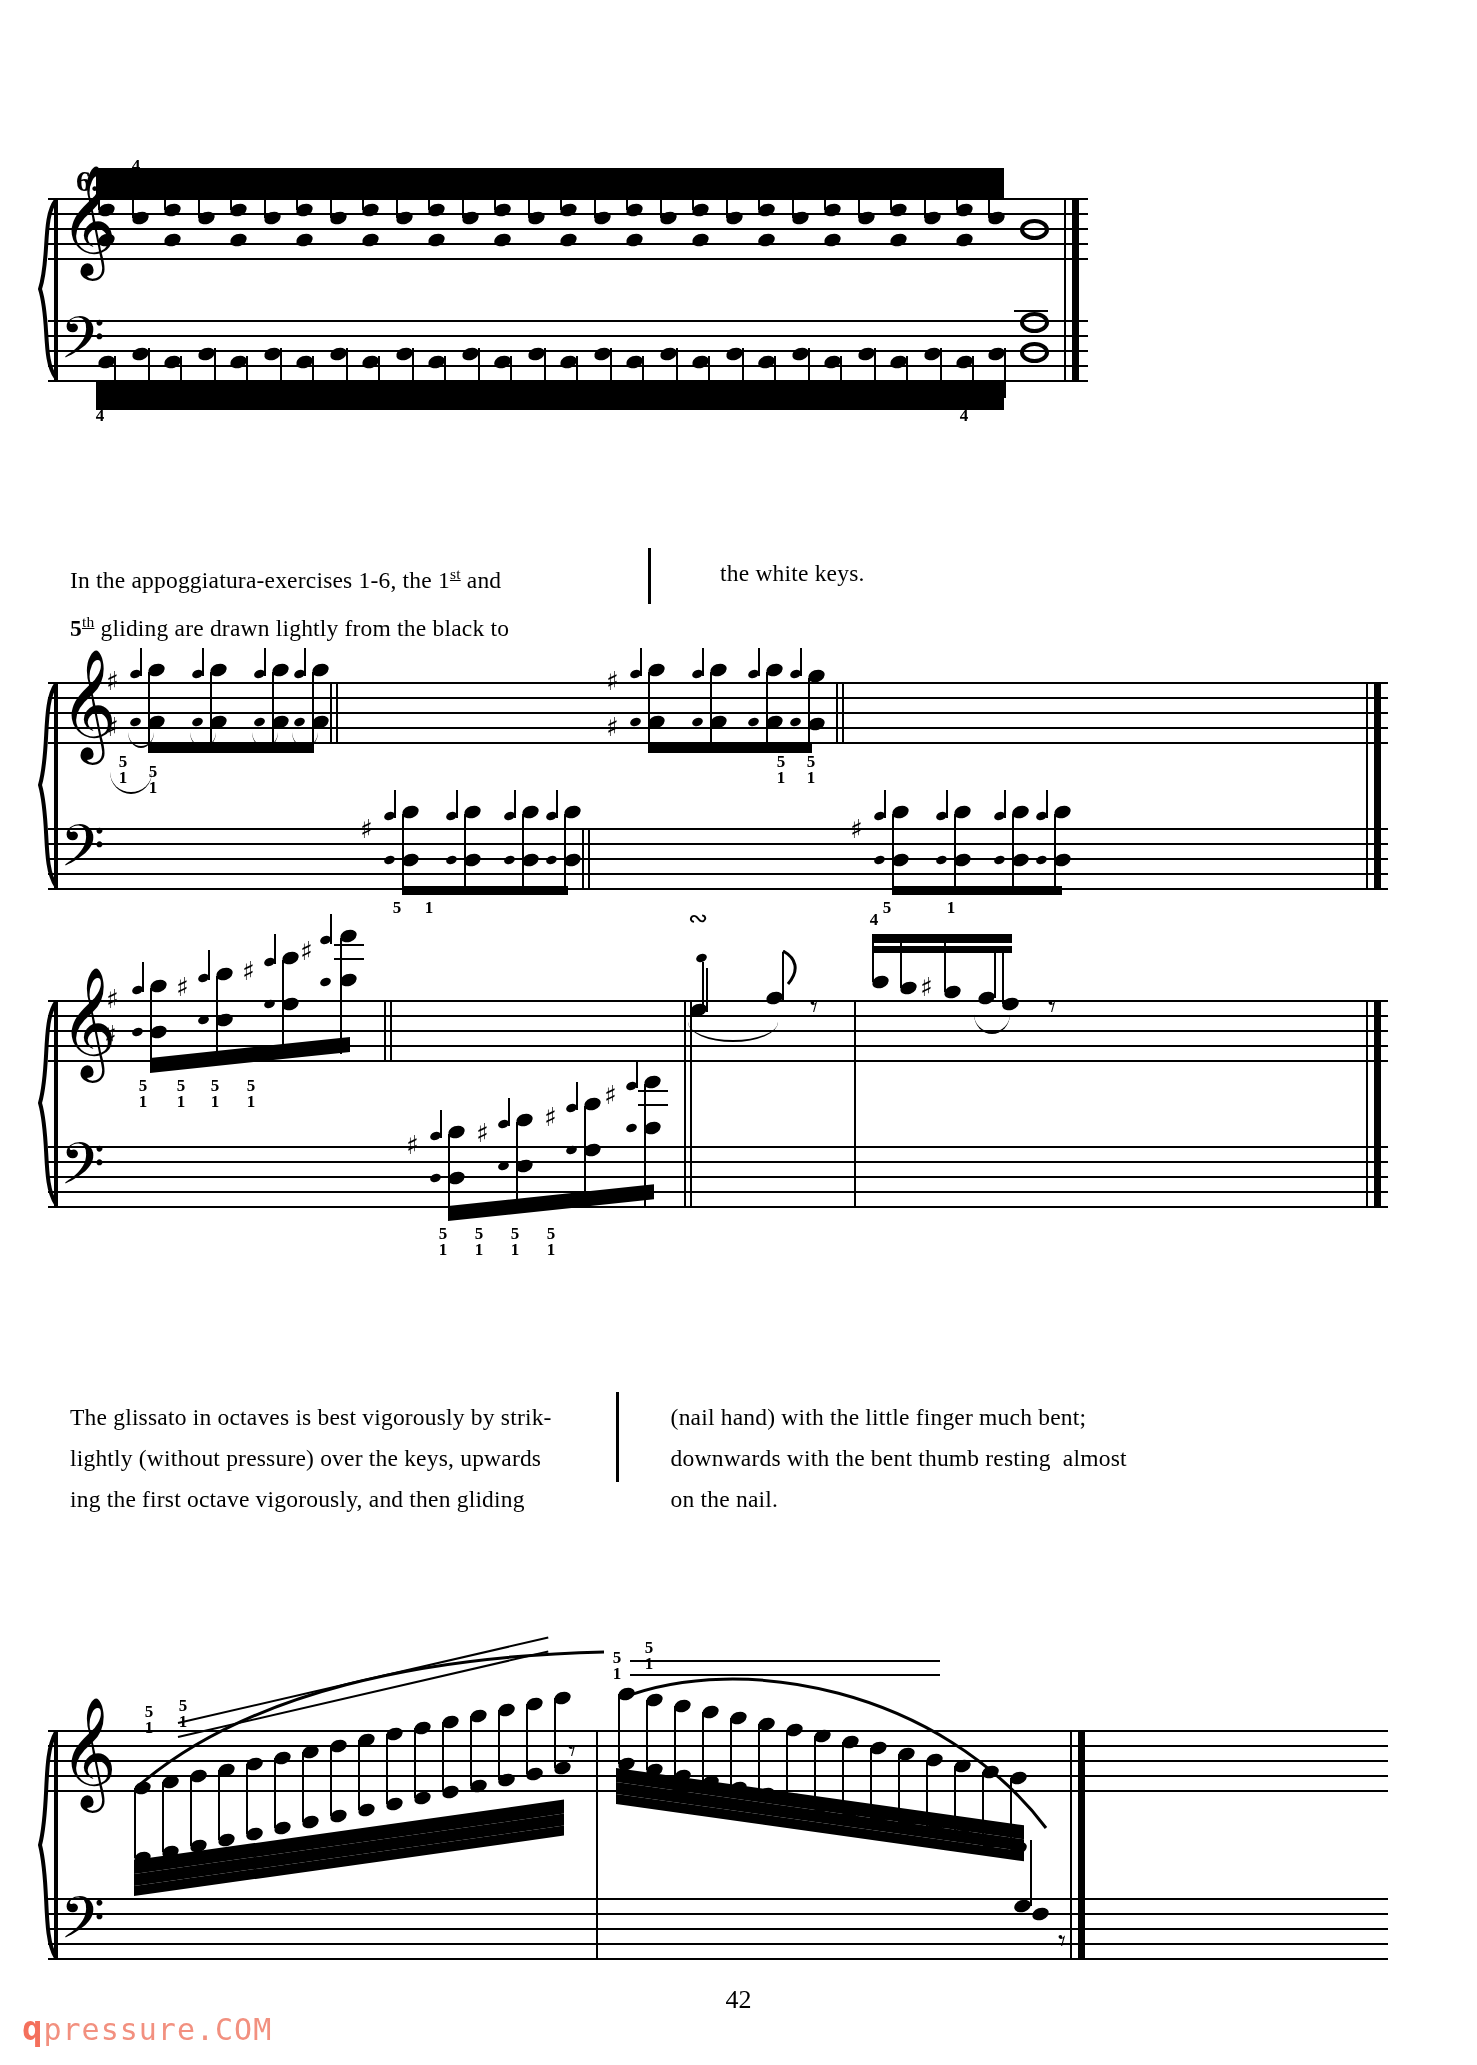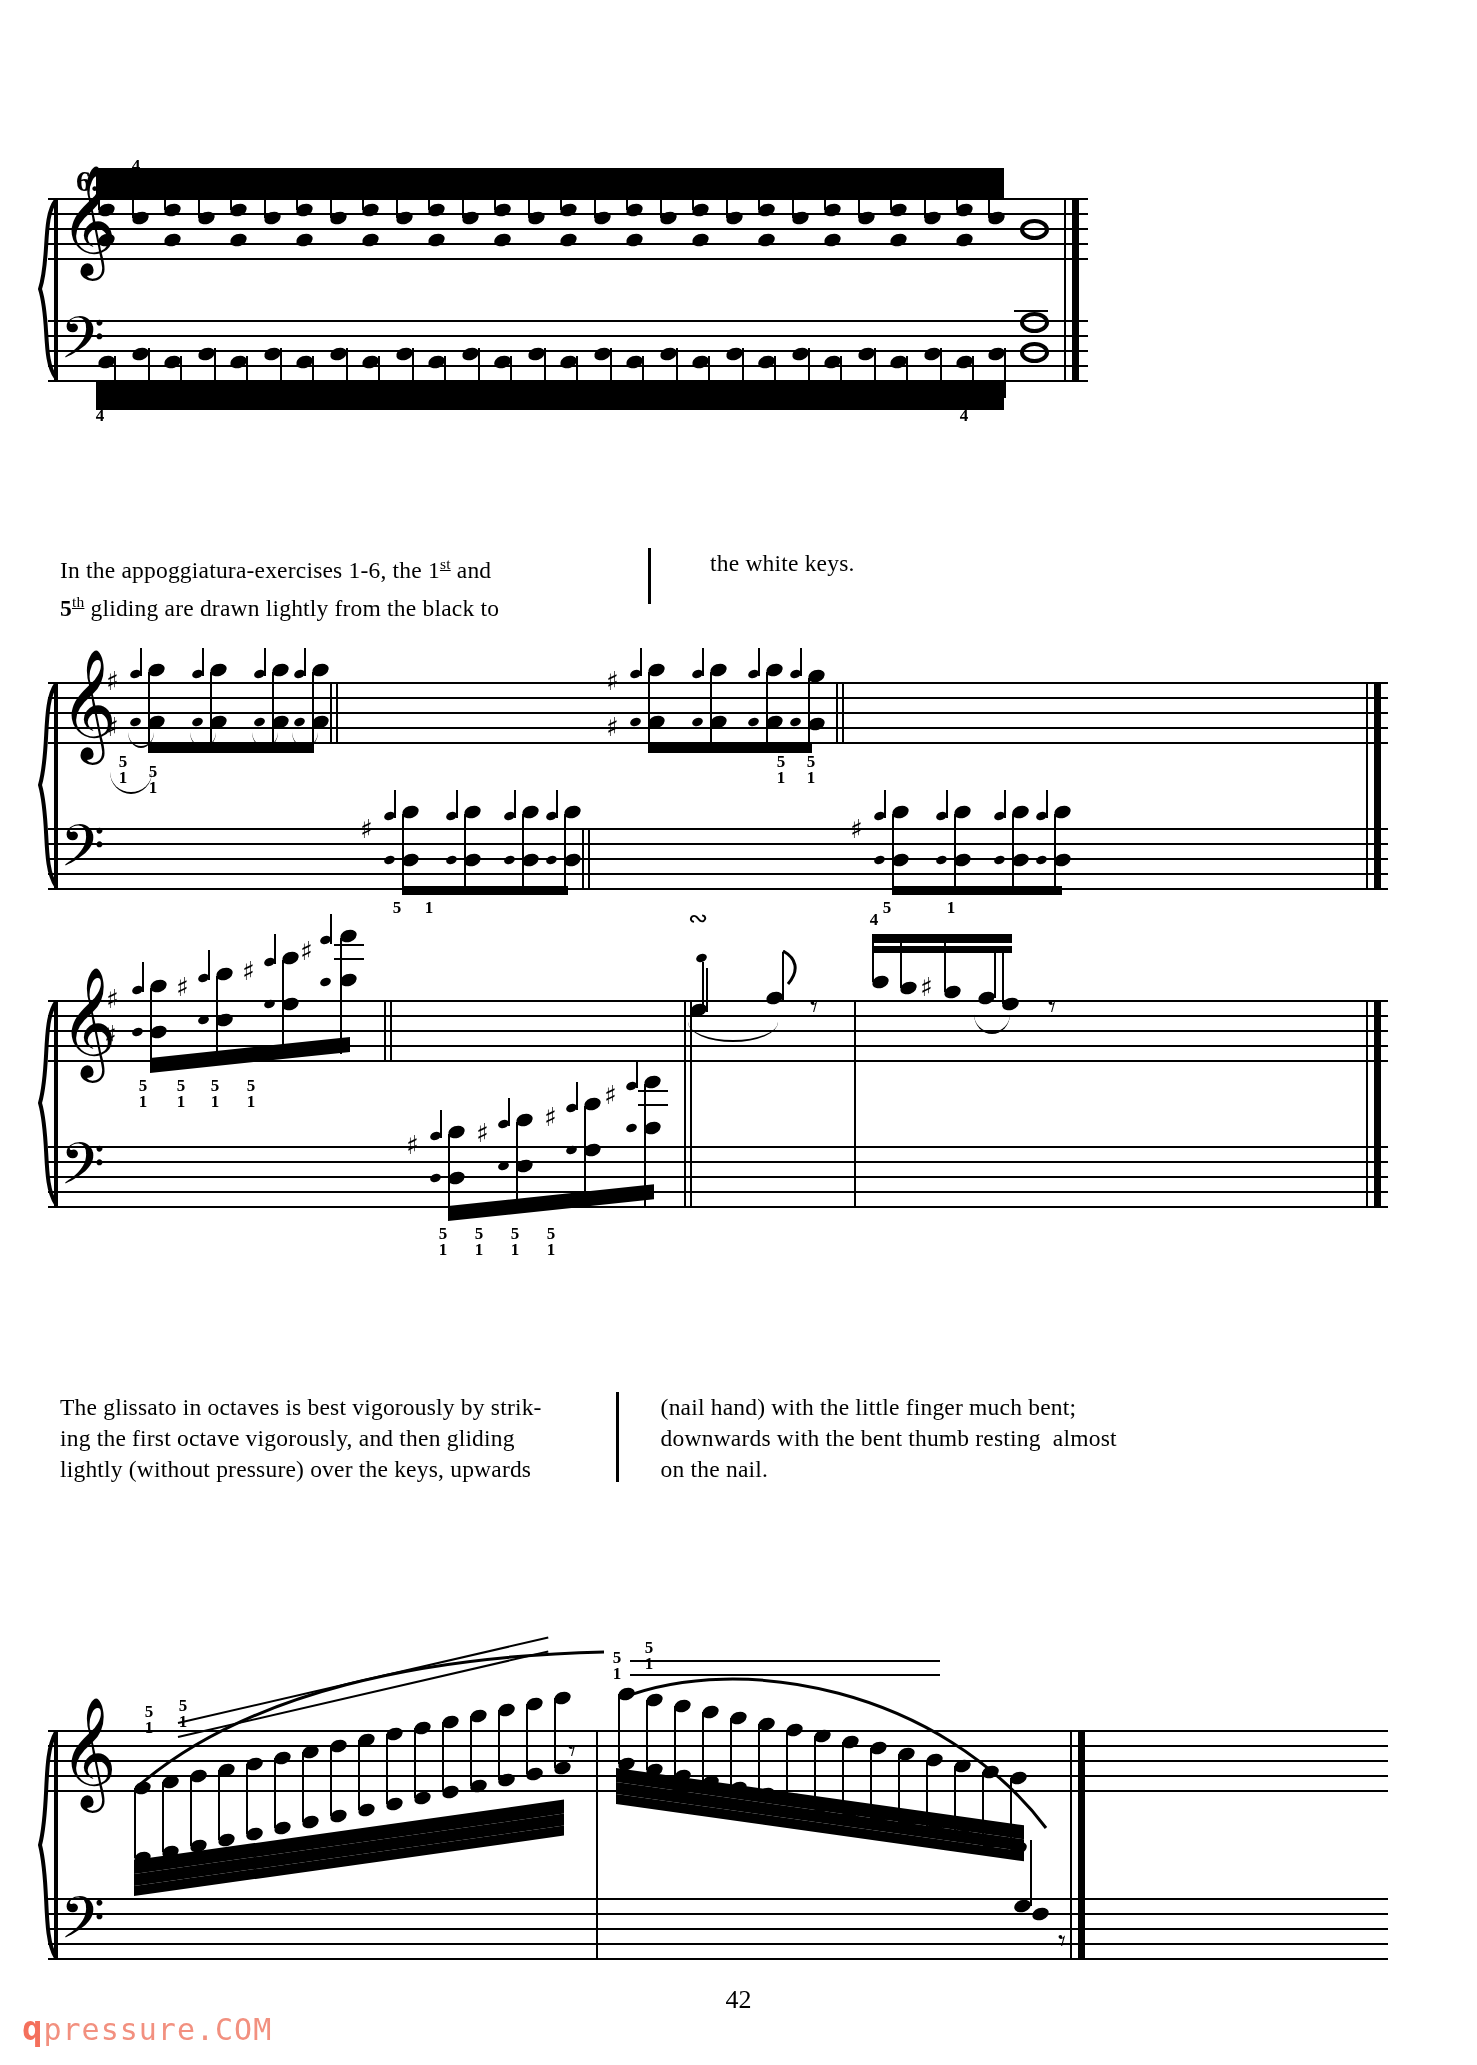--- a/index.html
+++ b/index.html
@@ -47,21 +47,21 @@
          font-size:17px;line-height:16px;text-align:center;}
   .fing2 span{display:block;}
 
   .exno{position:absolute;font-family:"Liberation Serif",serif;font-weight:bold;
         font-size:30px;}
 
   
   .textblock{position:absolute;display:flex;align-items:flex-start;}
   .tcol{font-family:"Liberation Serif",serif;font-size:23.5px;line-height:31px;
         letter-spacing:.2px;}
-  .tcol p{margin:0;white-space:pre;}
+  .tcol p{margin:10px;white-space:pre;}
   .tdiv{position:absolute;width:3px;background:#000;}
 
   .pageno{position:absolute;font-family:"Liberation Serif",serif;font-size:26px;
           left:0;width:100%;text-align:center;}
 
   .watermark{position:absolute;font-family:"DejaVu Sans Mono",monospace;
              font-size:30px;letter-spacing:1px;color:#f2907f;}
   .watermark b{color:#f4705c;font-weight:bold;font-size:34px;}
   .sup{font-size:.66em;vertical-align:super;text-decoration:underline;}
 </style>
@@ -643,22 +643,22 @@
       <div class="rest8" style="left:1000px;top:62px;">𝄾</div>
     </div>
 
     <div class="barline" style="left:1318px;top:70px;height:206px;"></div>
     <div class="barline thick" style="left:1326px;top:70px;height:206px;"></div>
   </div>
 
   <div class="textblock" style="left:56px;top:1392px;width:1360px;">
     <div class="tcol" style="width:560px;padding-left:4px;">
       <p>The glissato in octaves is best vigorously by strik-</p>
+      <p>lightly (without pressure) over the keys, upwards</p>
       <p>ing the first octave vigorously, and then gliding</p>
-      <p>lightly (without pressure) over the keys, upwards</p>
     </div>
     <div class="tcol" style="width:760px;padding-left:44px;">
       <p>(nail hand) with the little finger much bent;</p>
       <p>downwards with the bent thumb resting  almost</p>
       <p>on the nail.</p>
     </div>
   </div>
   <div class="tdiv" style="left:616px;top:1392px;height:90px;"></div>
 
   <div class="system" style="left:48px;top:1540px;width:1340px;height:420px;">

